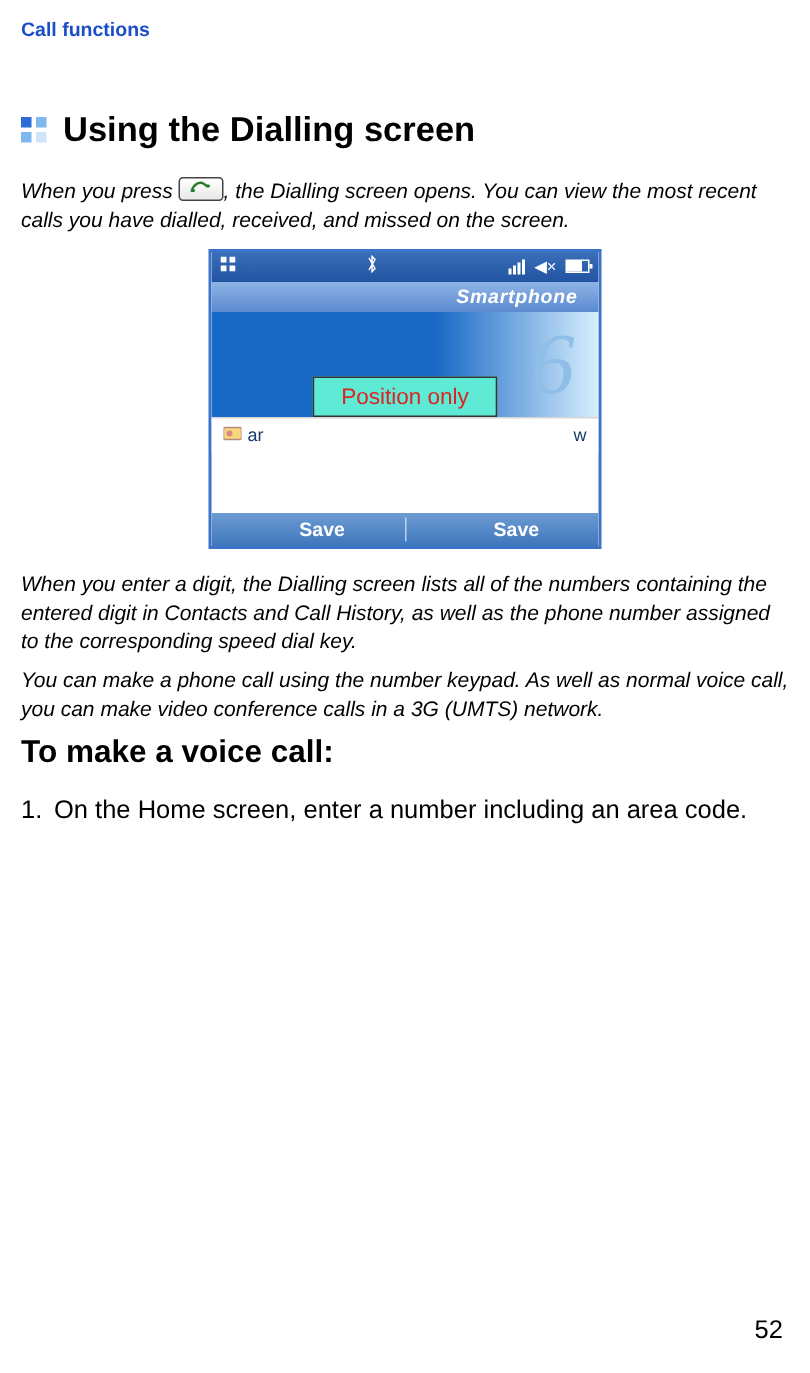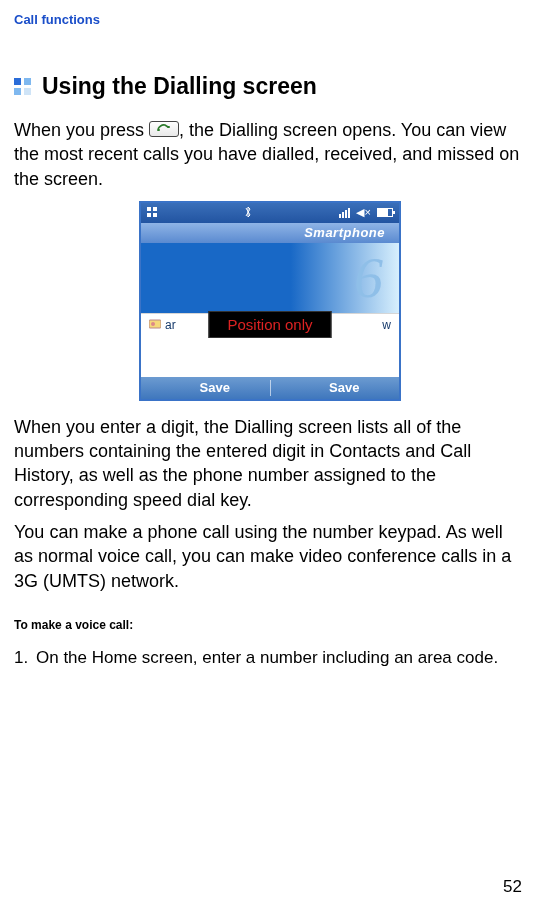--- a/index.html
+++ b/index.html
@@ -46,23 +46,24 @@
   .sq1 { top: 0; left: 0; background: #2a6cd8; }
   .sq2 { top: 0; left: 10px; background: #7fb8ef; }
   .sq3 { top: 10px; left: 0; background: #7fb8ef; }
   .sq4 { top: 10px; left: 10px; background: #cfe4f7; }
   .h-title {
     font-weight: bold;
     font-size: 23px;
     color: #000;
   }
   .body-text {
-    font-size: 18px;
+    font-size: 14px;
     line-height: 1.35;
     margin-bottom: 8px;
+    font-style: italic;
   }
   .inline-key {
     display: inline-block;
     vertical-align: middle;
     border: 1px solid #444;
     border-radius: 3px;
     background: linear-gradient(#fff,#e8e8e8);
     padding: 0 6px;
     height: 16px;
     position: relative;
@@ -170,34 +171,34 @@
     justify-content: center;
     padding-left: 19px;
   }
   .softkey-bar .divider {
     width: 1px;
     background: rgba(255,255,255,0.6);
     margin: 3px 0;
   }
   .position-overlay {
     position: absolute;
-    top: 110px;
+    top: 85px;
     left: 50%;
     transform: translateX(-50%);
-    background: #000000;
+    background: #5eead4;
     border: 1px solid #333;
     color: #d22;
     font-size: 15px;
     padding: 4px 18px;
     z-index: 5;
   }
   .sub-bold {
     font-weight: bold;
-    font-size: 12px;
-    margin-top: 25px;
+    font-size: 21px;
+    margin-top: 8px;
     margin-bottom: 14px;
   }
   .step {
     display: flex;
     font-size: 17px;
     line-height: 1.38;
     margin-bottom: 8px;
   }
   .step .num {
     width: 22px;

